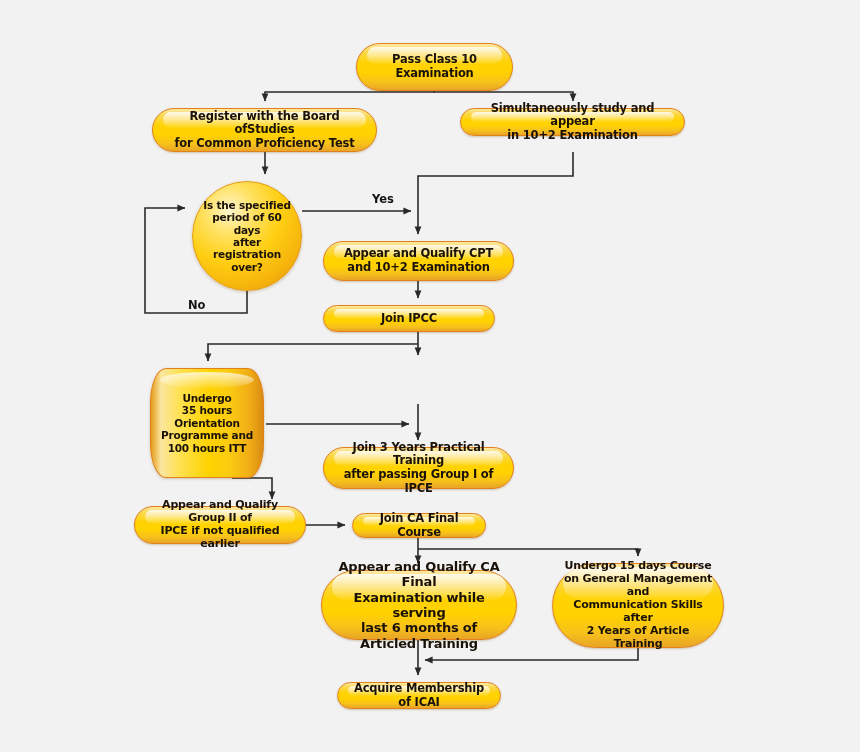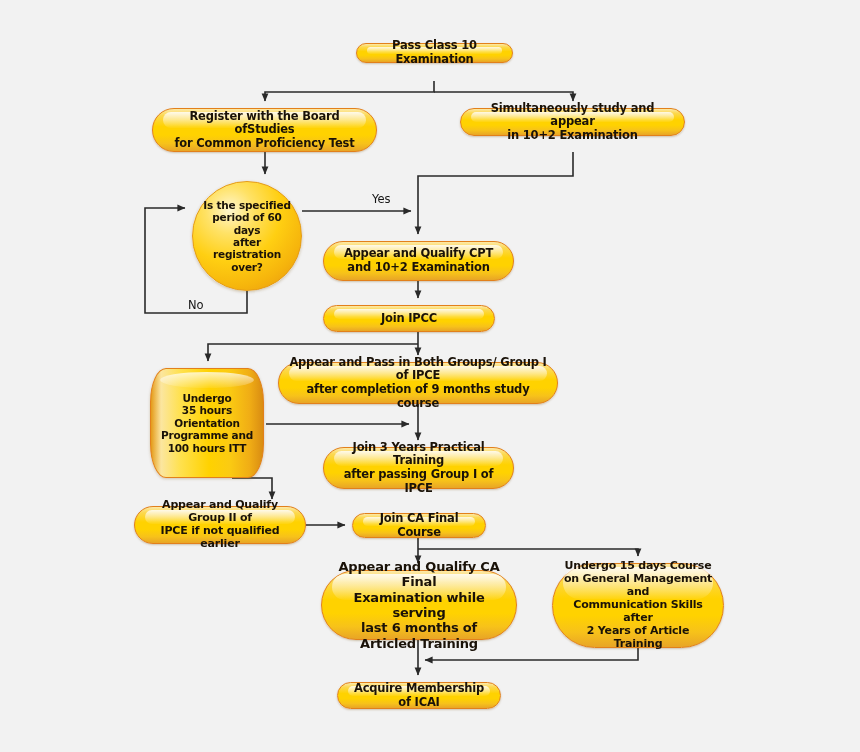--- a/index.html
+++ b/index.html
@@ -108,21 +108,21 @@
     top: 3px;
     height: 16px;
     border-radius: 50%;
     background: linear-gradient(to bottom, rgba(255,255,255,0.75), rgba(255,255,255,0.08));
     z-index: 1;
     pointer-events: none;
   }
   .edge-label {
     position: absolute;
     color: #141414;
-    font-weight: normal;
+    font-weight: bold;
     z-index: 3;
     white-space: nowrap;
   }
 </style>
 </head>
 <body>
 
 <div id="chart">
 
   <svg id="wires" viewBox="0 0 860 752" width="860" height="752" xmlns="http://www.w3.org/2000/svg">
@@ -160,21 +160,21 @@
       <path d="M418,538 L418,563" marker-end="url(#ah)"></path>
       <path d="M418,549 L638,549 L638,556" marker-end="url(#ah)"></path>
 
       <path d="M638,648 L638,660 L425,660" marker-end="url(#ah)"></path>
 
       <path d="M418,640 L418,675" marker-end="url(#ah)"></path>
 
     </g>
   </svg>
 
-  <div class="node pill" id="n-pass_class10" style="left: 356px; top: 43px; width: 157px; height: 20px; font-size: 11.5px;">
+  <div class="node pill" id="n-pass_class10" style="left: 356px; top: 43px; width: 157px; height: 48px; font-size: 11.5px;">
     <span class="txt">Pass Class 10 Examination</span>
   </div>
 
   <div class="node pill" id="n-register_bos" style="left: 152px; top: 108px; width: 225px; height: 44px; font-size: 11.5px;">
     <span class="txt">Register with the Board ofStudies
 for Common Proficiency Test</span>
   </div>
 
   <div class="node pill" id="n-simultaneous_study" style="left: 460px; top: 108px; width: 225px; height: 28px; font-size: 11.5px;">
     <span class="txt">Simultaneously study and appear
@@ -190,24 +190,20 @@
 
   <div class="node pill" id="n-appear_qualify_cpt" style="left: 323px; top: 241px; width: 191px; height: 40px; font-size: 11.5px;">
     <span class="txt">Appear and Qualify CPT
 and  10+2 Examination</span>
   </div>
 
   <div class="node pill" id="n-join_ipcc" style="left: 323px; top: 305px; width: 172px; height: 27px; font-size: 11.5px;">
     <span class="txt">Join IPCC</span>
   </div>
 
-  <div class="node pill" id="n-appear_pass_groups" style="left: 278px; top: 362px; width: 280px; height: 42px; font-size: 11.5px;">
-    <span class="txt">Appear and Pass in Both Groups/ Group I of IPCE
-after completion of 9 months study course</span>
-  </div>
 
   <div class="node cyl" id="n-undergo_orientation" style="left: 150px; top: 368px; width: 114px; height: 110px; font-size: 10.5px;">
     <span class="txt">Undergo
 35 hours
 Orientation
 Programme and
 100 hours ITT</span>
   </div>
 
   <div class="node pill" id="n-join_practical_training" style="left: 323px; top: 447px; width: 191px; height: 42px; font-size: 11.5px;">

